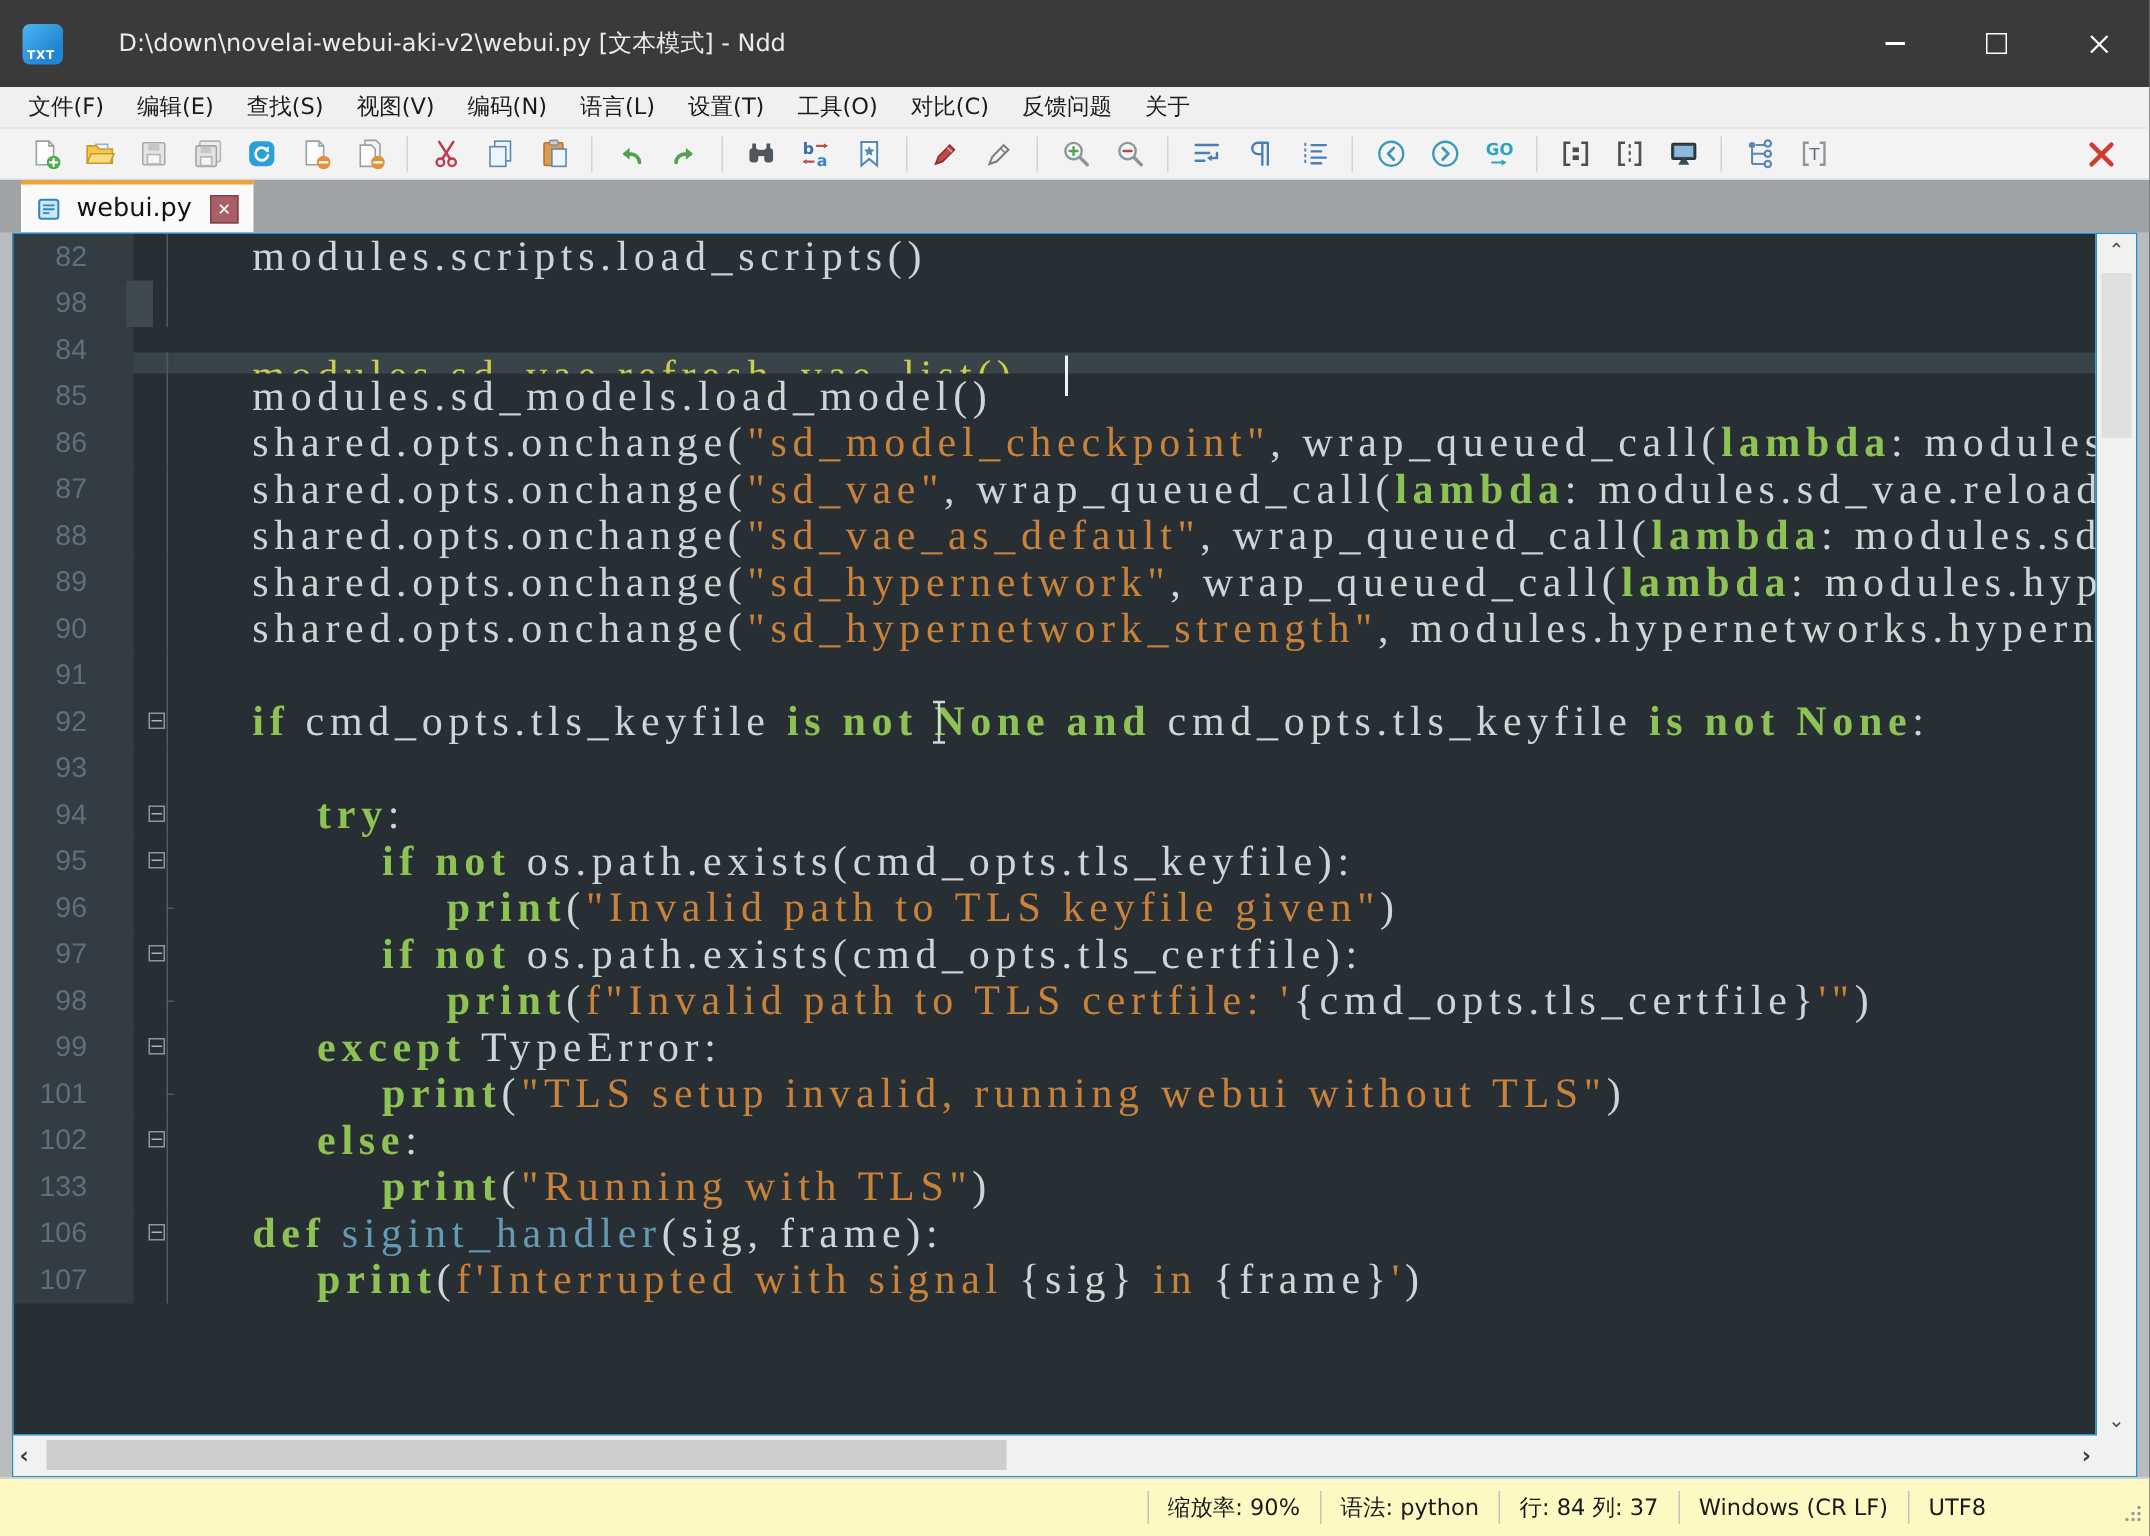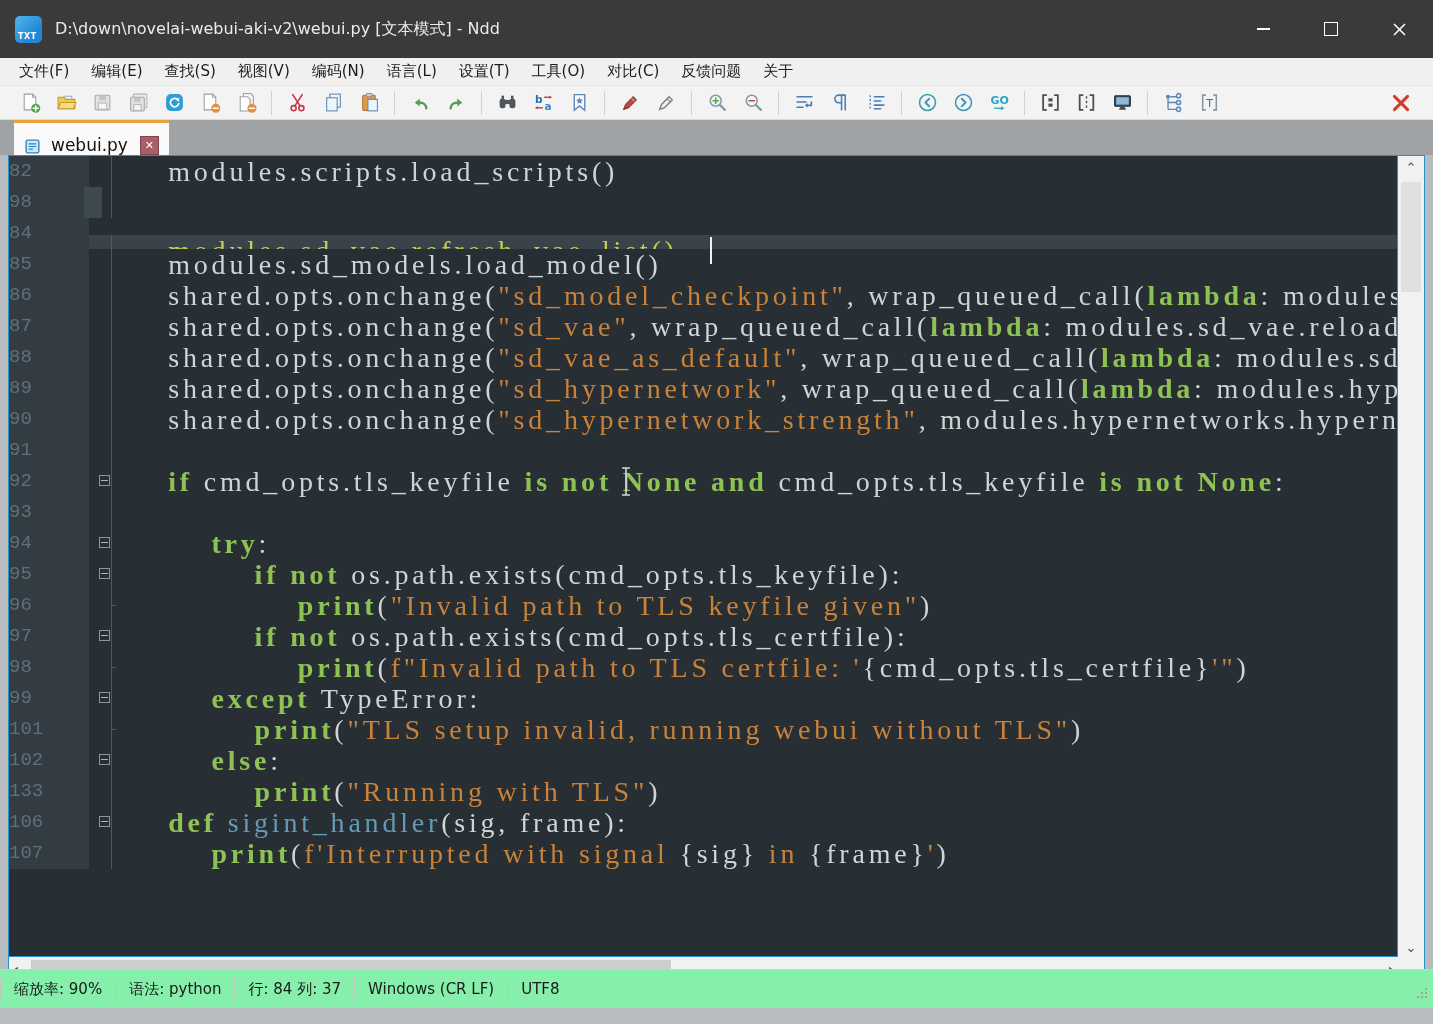--- a/index.html
+++ b/index.html
@@ -3,21 +3,21 @@
 <meta charset="utf-8">
 <style>
   html,body{margin:0;padding:0;}
   body{
     width:1433px;height:1024px;position:relative;overflow:hidden;
     background:#b9bcbe;
     font-family:"DejaVu Sans","Liberation Sans",sans-serif;
     -webkit-font-smoothing:antialiased;
   }
   
-  .titlebar{position:absolute;left:0;top:0;width:100%;height:58px;background:#3a3a3a;display:flex;align-items:center;}
+  .titlebar{position:absolute;left:0;top:0;width:100%;height:58px;background:#3a3a3a;display:flex;align-items:center;gap:24px;}
   .app-icon{width:27px;height:27px;margin-left:15px;border-radius:5px;
     background:linear-gradient(135deg,#4db7ee 0%,#2286d6 70%);position:relative;flex:0 0 auto;}
   .app-icon span{position:absolute;left:3px;bottom:2px;font-size:8px;font-weight:bold;color:#fff;letter-spacing:.5px;}
   .title-text{color:#eceaea;font-size:16px;margin-left:13px;white-space:nowrap;}
   .win-controls{position:absolute;right:0;top:0;height:58px;display:flex;}
   .win-btn{width:68px;height:58px;display:flex;align-items:center;justify-content:center;color:#fff;}
   .glyph-min{width:13px;height:1.5px;background:#fff;display:block;}
   .glyph-max{width:12px;height:12px;border:1.4px solid #fff;display:block;}
   
   .menubar{position:absolute;left:0;top:58px;width:100%;height:27px;background:#f0f0f0;display:flex;align-items:center;padding-left:8px;box-sizing:border-box;}
@@ -25,30 +25,30 @@
   
   .toolbar{position:absolute;left:0;top:85px;width:100%;height:35px;background:#f3f3f3;border-top:1px solid #e6e6e6;border-bottom:1px solid #dcdcdc;box-sizing:border-box;display:flex;align-items:center;padding-left:12px;}
   .tb-group{display:flex;align-items:center;}
   .tb-sep{width:1px;height:24px;background:#d2d2d2;margin:0 7px;}
   .tb-btn{width:26px;height:26px;margin:0 5px;display:flex;align-items:center;justify-content:center;}
   .tb-btn svg{width:21px;height:21px;}
   .tb-close{position:absolute;right:14px;top:50%;transform:translateY(-50%);}
   .tb-close svg{width:22px;height:22px;}
   
   .tabbar{position:absolute;left:0;top:120px;width:100%;height:35px;background:#9fa3a6;}
-  .tab{position:absolute;left:14px;top:0;height:35px;min-width:148px;background:#fafafa;border-top:3px solid #e8a33d;box-sizing:border-box;display:flex;align-items:flex-end;padding:0 10px;}
+  .tab{position:absolute;left:14px;top:0;height:35px;min-width:148px;background:#fafafa;border-top:3px solid #e8a33d;box-sizing:border-box;display:flex;align-items:center;padding:0 10px;}
   .tab-icon svg{width:17px;height:17px;display:block;}
   .tab-label{font-size:17px;color:#111;margin:0 12px 0 10px;}
   .tab-close{width:17px;height:17px;background:#a85f68;border:1px solid #7e434b;display:flex;align-items:center;justify-content:center;color:#fff;font-size:11px;line-height:1;}
   
   .editor-frame{position:absolute;left:8px;right:8px;top:155px;bottom:39px;border:1px solid #2a90cc;background:#f0f1f1;box-sizing:border-box;}
   .code-region{position:absolute;left:0;top:0;right:26px;bottom:27px;background:#282f34;overflow:hidden;}
   .row{display:flex;height:31px;position:relative;}
-  .gut{flex:0 0 80px;background:#333c42;color:#5e707a;padding-right:8px;box-sizing:border-box;
-       font-family:Liberation Mono, monospace;font-size:19px;line-height:31px;}
+  .gut{flex:0 0 80px;background:#333c42;color:#5e707a;text-align:right;padding-right:31px;box-sizing:border-box;
+       font-family:Liberation Sans, sans-serif;font-size:19px;line-height:31px;}
   .mar{flex:0 0 26px;position:relative;}
   .mar::before{content:"";position:absolute;left:22px;top:0;bottom:0;width:1px;background:#4d5a62;}
   .mar.b::after{content:"";position:absolute;left:10px;top:9px;width:11px;height:11px;border:1px solid #8a979e;background:#282f34;box-sizing:border-box;}
   .mar.b .dash{position:absolute;left:12px;top:14px;width:7px;height:1px;background:#aab6bc;z-index:2;}
   .mar.t::after{content:"";position:absolute;left:22px;top:15px;width:5px;height:1px;background:#4d5a62;}
   .codewrap{flex:1;position:relative;}
   .code{position:absolute;left:0;top:0;right:0;bottom:0;padding-left:10px;white-space:pre;overflow:hidden;
         font-family:Liberation Serif, serif;font-size:28px;line-height:31px;letter-spacing:3.8px;color:#ccd6d6;}
   .row.cur .mar,.row.cur .codewrap{background:#39434a;margin-top:17px;}
   .tk-k{color:#8fc254;font-weight:bold;}
@@ -62,21 +62,21 @@
   
   .vscroll{position:absolute;right:0;top:0;width:26px;bottom:27px;background:#f0f1f1;border-left:1px solid #2a90cc;}
   .vs-up{position:absolute;top:4px;left:0;width:100%;text-align:center;color:#4b4b4b;font-size:13px;}
   .vs-down{position:absolute;bottom:2px;left:0;width:100%;text-align:center;color:#4b4b4b;font-size:13px;}
   .vs-thumb{position:absolute;left:3px;top:26px;width:20px;height:110px;background:#dfdfdf;}
   .hscroll{position:absolute;left:0;right:26px;bottom:0;height:27px;background:#f0f1f1;border-top:1px solid #2a90cc;}
   .hs-left{position:absolute;left:4px;top:0;height:26px;display:flex;align-items:center;color:#3c3c3c;font-size:15px;font-weight:bold;}
   .hs-right{position:absolute;right:4px;top:0;height:26px;display:flex;align-items:center;color:#3c3c3c;font-size:15px;font-weight:bold;}
   .hs-thumb{position:absolute;left:22px;top:3px;width:640px;height:20px;background:#cbcdcf;}
   
-  .statusbar{position:absolute;left:0;bottom:16px;width:100%;height:39px;background:#86efac;border-top:1px solid #d0d0d0;box-sizing:border-box;display:flex;align-items:center;}
+  .statusbar{position:absolute;left:0;bottom:0;width:100%;height:39px;background:#fef9c3;border-top:1px solid #d0d0d0;box-sizing:border-box;display:flex;align-items:center;justify-content:flex-end;}
   .sb-item{font-size:15px;color:#1a1a1a;padding:0 13px;border-left:1px solid #c3c3c3;line-height:22px;white-space:nowrap;}
   .sb-spacer{width:96px;}
   .grip{position:absolute;right:4px;bottom:4px;}
 </style>
 </head>
 <body>
 
 <div class="titlebar">
   <div class="app-icon">
       <span>TXT</span>

